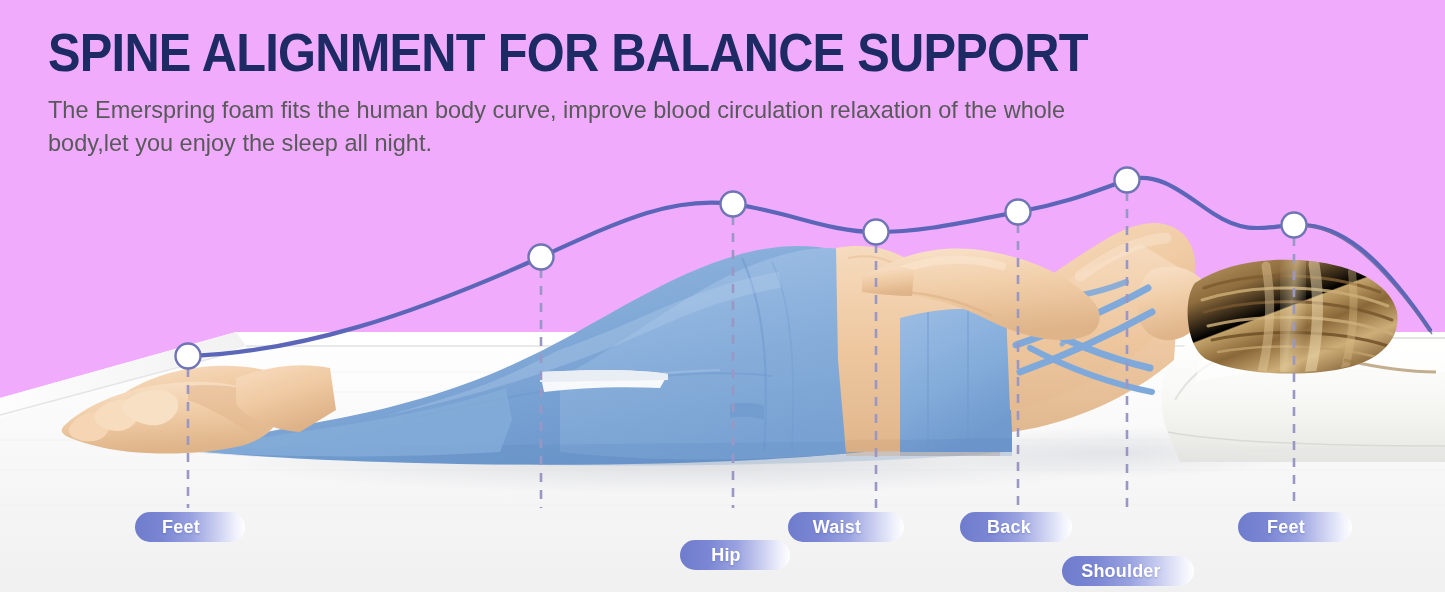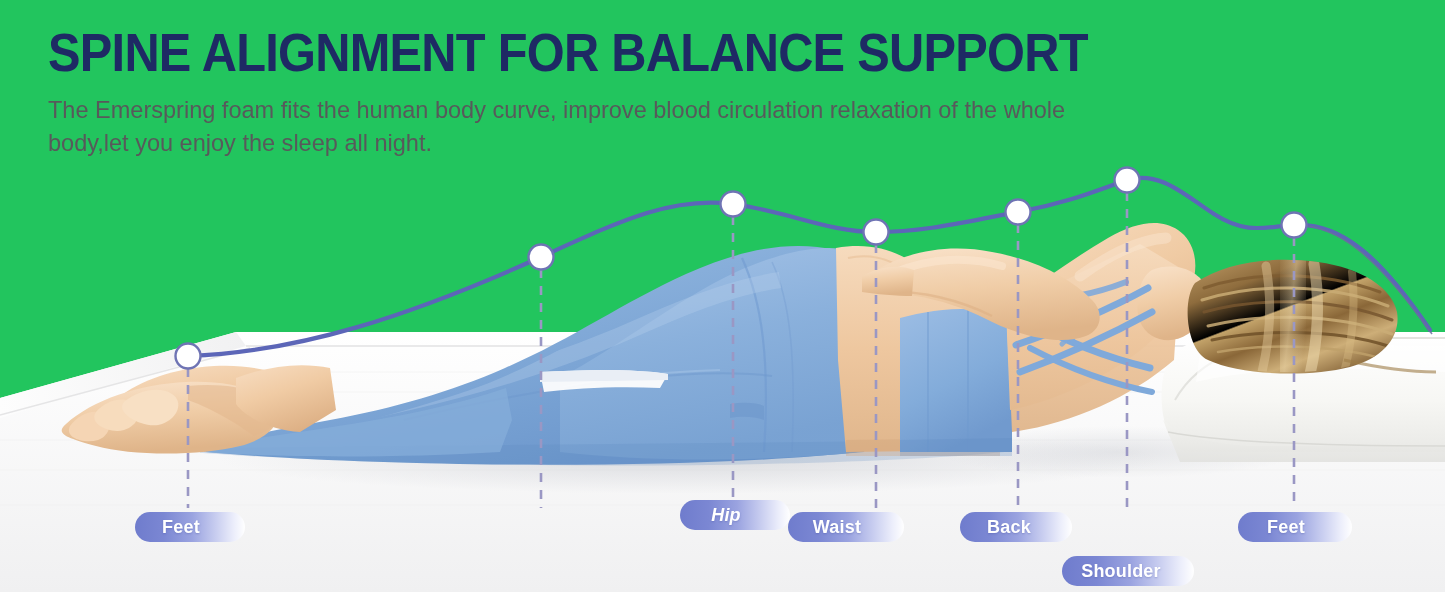--- a/index.html
+++ b/index.html
@@ -1,19 +1,19 @@
 <!DOCTYPE html>
 <html><head>
 <meta charset="utf-8">
 <style>
   * { margin:0; padding:0; box-sizing:border-box; }
   html,body { width:1445px; height:592px; overflow:hidden; background:#ffffff; }
   body { font-family:"Liberation Sans", sans-serif; }
 
-  #stage { position:relative; width:1445px; height:592px; background:#22c55e; }
+  #stage { position:relative; width:1445px; height:592px; background:#f0abfc; }
 
   
   #header { position:absolute; left:48px; top:26px; width:1100px; }
   #title {
     font-family:"Liberation Sans", sans-serif;
     font-weight:700;
     font-size:53px;
     line-height:1.02;
     letter-spacing:-0.8px;
     color:#1e2a64;
@@ -357,21 +357,21 @@
   </div>
 
   <div id="header">
     <div id="title">SPINE ALIGNMENT FOR BALANCE SUPPORT</div>
     <div id="subtitle">The Emerspring foam fits the human body curve, improve blood circulation relaxation of the whole body,let you enjoy the sleep all night.</div>
   </div>
 
   <div class="pill" style="left:135px; top:512px; width:110px;">
     <span>Feet</span>
   </div>
-  <div class="pill" style="left:680px; top:500px; width:110px;font-style:italic;">
+  <div class="pill" style="left:680px; top:540px; width:110px;">
     <span>Hip</span>
   </div>
   <div class="pill" style="left:788px; top:512px; width:116px;">
     <span>Waist</span>
   </div>
   <div class="pill narrow" style="left:960px; top:512px; width:112px;">
     <span>Back</span>
   </div>
   <div class="pill narrow" style="left:1062px; top:512px; width:132px;margin-top:44px;">
     <span>Shoulder</span>

